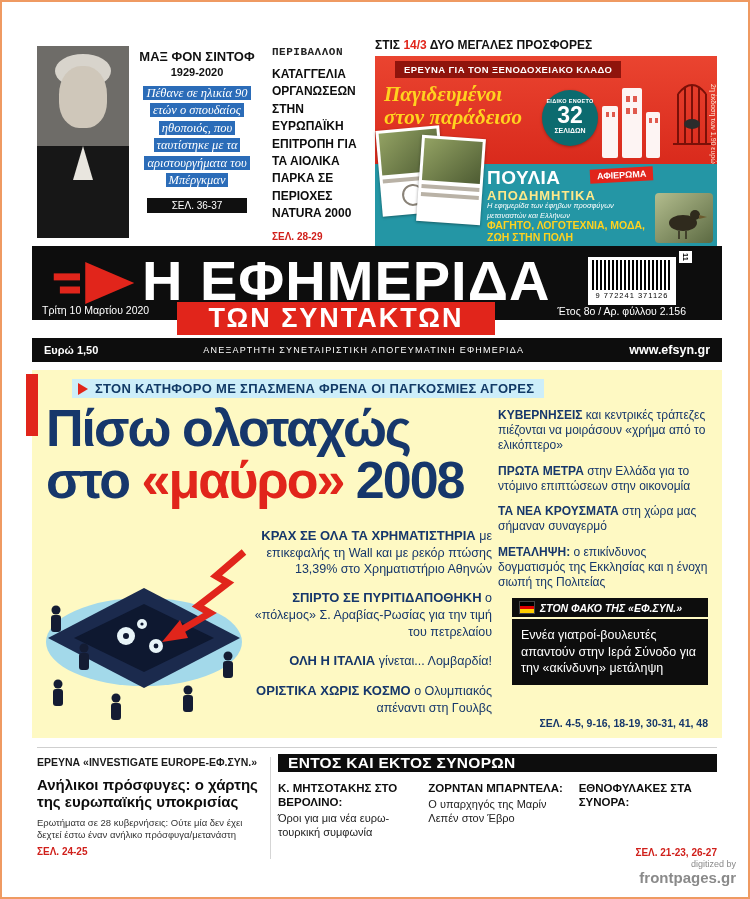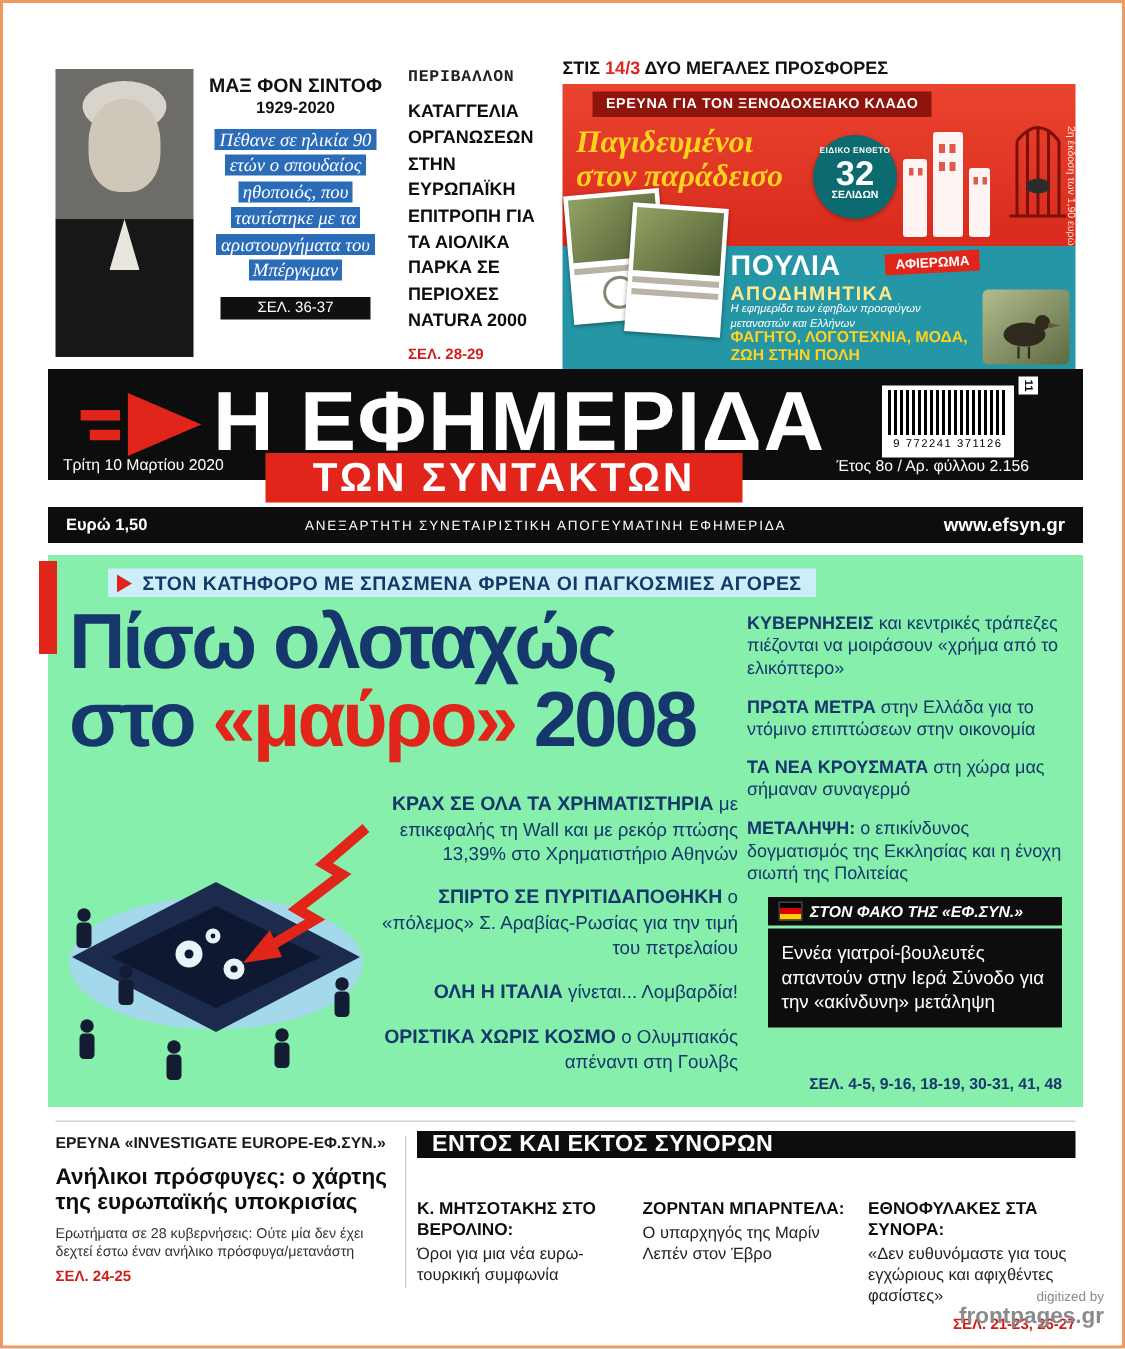--- a/index.html
+++ b/index.html
@@ -73,21 +73,21 @@
   .red-band{position:absolute;left:175px;top:300px;width:318px;height:33px;background:#e1251b;z-index:6;
             display:flex;align-items:center;justify-content:center;color:#fff;font-size:27px;font-weight:800;
             letter-spacing:2px;white-space:nowrap;}
   .mh2{position:absolute;left:30px;top:336px;width:690px;height:24px;background:#0d0d0d;color:#fff;
        display:flex;align-items:center;justify-content:space-between;padding:0 12px;box-sizing:border-box;}
   .mh2-price{font-size:11px;font-weight:800;}
   .mh2-tag{font-size:9px;letter-spacing:1.2px;}
   .mh2-site{font-size:12.5px;font-weight:800;}
 
   
-  .main{position:absolute;left:30px;top:368px;width:690px;height:368px;background:#86efac;color:#16376b;}
+  .main{position:absolute;left:30px;top:368px;width:690px;height:368px;background:#fef9c3;color:#16376b;}
   .red-tab{position:absolute;left:24px;top:372px;width:12px;height:62px;background:#e1251b;z-index:7;}
   .kicker{position:absolute;left:40px;top:9px;display:flex;align-items:center;gap:7px;background:#cdeef9;padding:2px 10px 2px 6px;}
   .kicker-tri{width:0;height:0;border-top:6px solid transparent;border-bottom:6px solid transparent;border-left:10px solid #e1251b;}
   .kicker-text{font-size:13px;font-weight:800;letter-spacing:.3px;color:#123a66;white-space:nowrap;}
   .headline{position:absolute;left:14px;top:32px;font-weight:800;font-size:52px;line-height:1.0;letter-spacing:-2px;white-space:nowrap;}
   .headline .red{color:#e1251b;}
   .rightcol{position:absolute;left:466px;top:38px;width:210px;}
   .rbullet{font-size:12px;line-height:1.24;margin-bottom:11px;}
   .rbullet b,.lbullet b{font-weight:800;}
   .leftcol{position:absolute;left:206px;top:158px;width:254px;text-align:right;}
@@ -107,21 +107,21 @@
   .invest{position:absolute;left:35px;top:754px;width:226px;}
   .invest-kicker{font-size:10.5px;font-weight:800;color:#1a1a1a;line-height:1.3;}
   .invest-title{margin-top:6px;font-size:15px;font-weight:800;line-height:1.18;color:#0d0d0d;}
   .invest-note{margin-top:6px;font-size:9.5px;color:#333;line-height:1.3;}
   .invest-ref{margin-top:4px;font-size:10px;font-weight:800;color:#d01f1a;}
   .refblock{position:absolute;left:276px;top:752px;width:439px;}
   .ref-head{display:flex;align-items:stretch;gap:8px;}
   .ref-kicker{font-size:23px;font-weight:800;color:#1fb0d8;letter-spacing:-.5px;white-space:nowrap;line-height:26px;}
   .ref-bar{flex:1;background:#0d0d0d;color:#fff;font-size:15.5px;font-weight:800;display:flex;align-items:center;
            padding:0 10px;letter-spacing:.3px;white-space:nowrap;}
-  .ref-cols{display:flex;gap:12px;margin-top:27px;}
+  .ref-cols{display:flex;gap:12px;margin-top:9px;}
   .ref-col{flex:1;}
   .ref-col .lead{font-size:11.5px;font-weight:800;color:#0d0d0d;line-height:1.22;}
   .ref-col .txt{margin-top:3px;font-size:11px;color:#222;line-height:1.25;}
   .ref-ref{margin-top:7px;text-align:right;font-size:10px;font-weight:800;color:#d01f1a;}
   .credit{position:absolute;right:12px;top:858px;text-align:right;color:#8a8a8a;line-height:1.1;}
   .credit-small{font-size:9px;}
   .credit-site{font-size:15px;font-weight:700;}
 </style>
 </head>
 <body>
@@ -331,21 +331,20 @@
       <div class="ref-col">
         <div class="lead">Κ. ΜΗΤΣΟΤΑΚΗΣ ΣΤΟ ΒΕΡΟΛΙΝΟ:</div>
         <div class="txt">Όροι για μια νέα ευρω-τουρκική συμφωνία</div>
       </div>
       <div class="ref-col">
         <div class="lead">ΖΟΡΝΤΑΝ ΜΠΑΡΝΤΕΛΑ:</div>
         <div class="txt">Ο υπαρχηγός της Μαρίν Λεπέν στον Έβρο</div>
       </div>
       <div class="ref-col">
         <div class="lead">ΕΘΝΟΦΥΛΑΚΕΣ ΣΤΑ ΣΥΝΟΡΑ:</div>
-        <div class="txt">«Δεν ευθυνόμαστε για τους εγχώριους και αφιχθέντες φασίστες»</div>
       </div>
     </div>
     <div class="ref-ref">ΣΕΛ. 21-23, 26-27</div>
   </div>
 
   <div class="credit">
     <div class="credit-small">digitized by</div>
     <div class="credit-site">frontpages.gr</div>
   </div>
 

